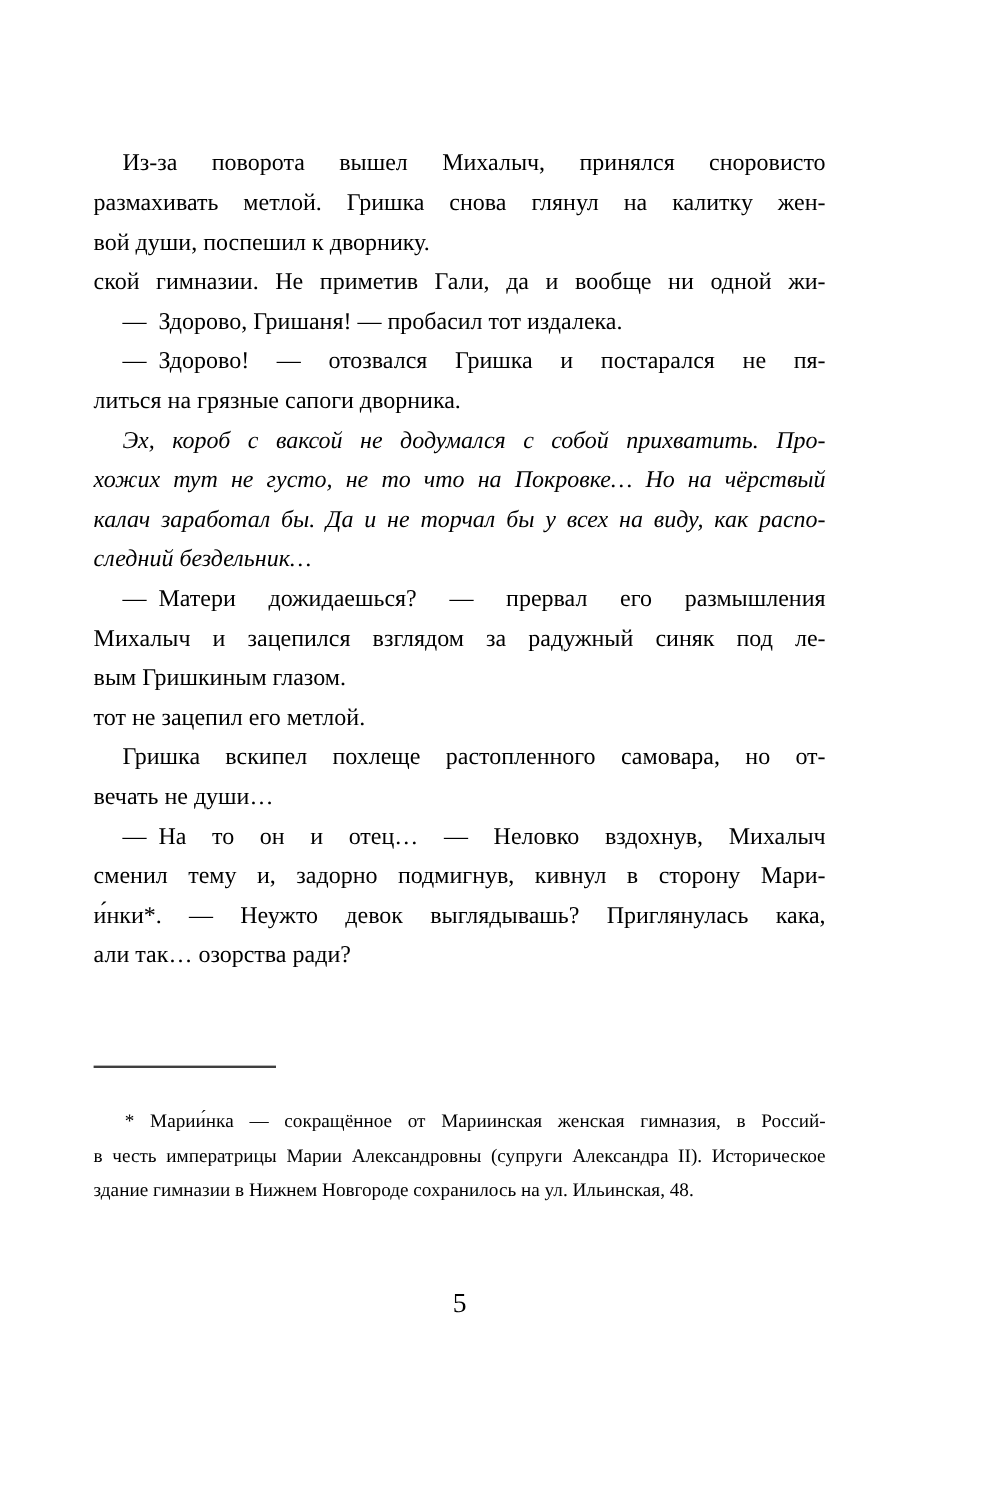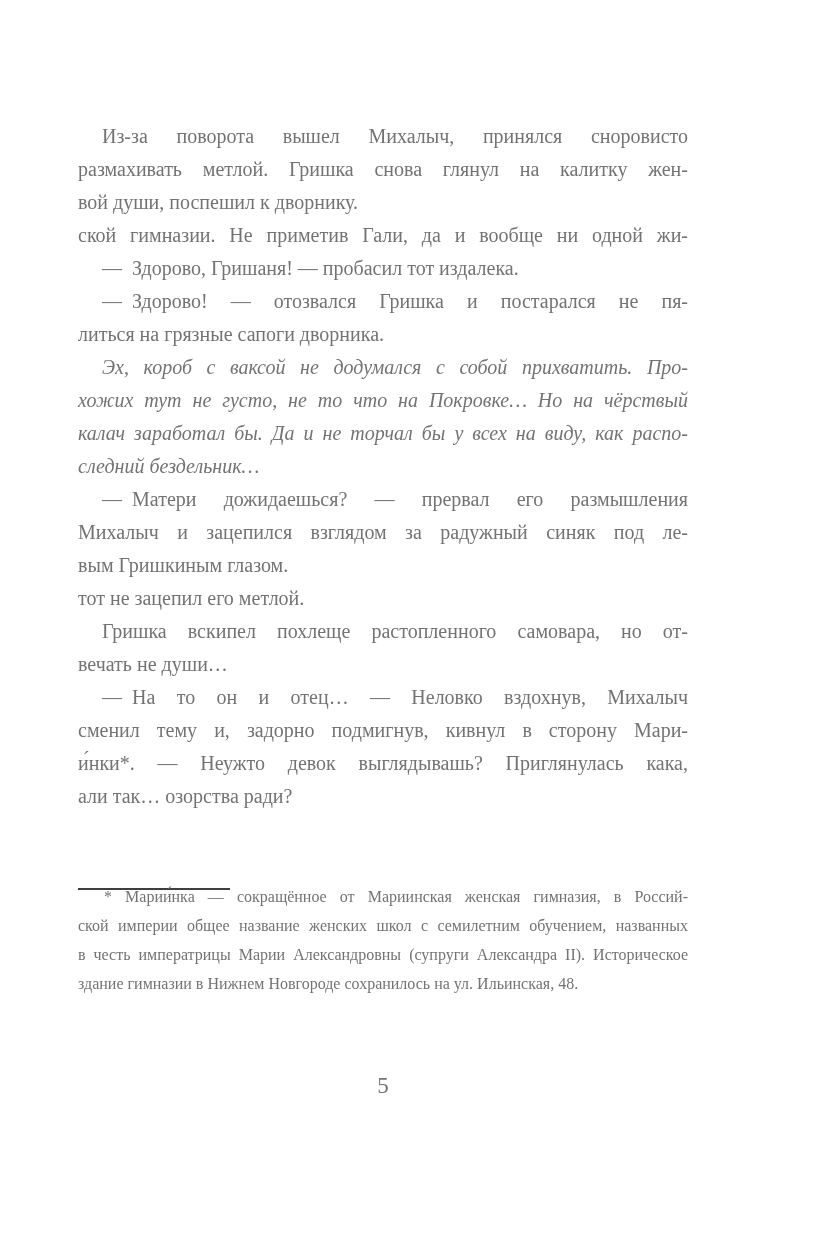--- a/index.html
+++ b/index.html
@@ -5,21 +5,21 @@
   html, body {
     margin: 0;
     padding: 0;
     background: #ffffff;
   }
   .page {
     position: relative;
     width: 818px;
     height: 1241px;
     background: #ffffff;
-    color: #737373;
+    color: #000000;
     font-family: "Liberation Serif", "DejaVu Serif", serif;
     overflow: hidden;
   }
   .text-block {
     position: absolute;
     left: 78px;
     top: 120px;
     width: 610px;
     font-size: 20px;
     line-height: 33px;
@@ -38,21 +38,21 @@
     position: absolute;
     left: 78px;
     top: 888px;
     width: 152px;
     height: 2px;
     background: #3f3f3f;
   }
   .footnote {
     position: absolute;
     left: 78px;
-    top: 882px;
+    top: 920px;
     width: 610px;
     font-size: 16px;
     line-height: 29px;
   }
   .footnote .ln.first { text-indent: 26px; }
   .page-number {
     position: absolute;
     left: 78px;
     top: 1072px;
     width: 610px;
@@ -103,20 +103,19 @@
         <div class="ln">и́нки*. — Неужто девок выглядывашь? Приглянулась кака,</div>
         <div class="ln last">али так… озорства ради?</div>
       </div>
     </div>
 
   <div class="footnote-rule"></div>
 
   <div class="footnote">
       <div class="para">
         <div class="ln first">* Марии́нка — сокращённое от Мариинская женская гимназия, в Россий-</div>
-        <div class="ln">ской империи общее название женских школ с семилетним обучением, названных</div>
         <div class="ln">в честь императрицы Марии Александровны (супруги Александра II). Историческое</div>
         <div class="ln last">здание гимназии в Нижнем Новгороде сохранилось на ул. Ильинская, 48.</div>
       </div>
     </div>
 
   <div class="page-number">5</div>
 </div>
 
 </body></html>

